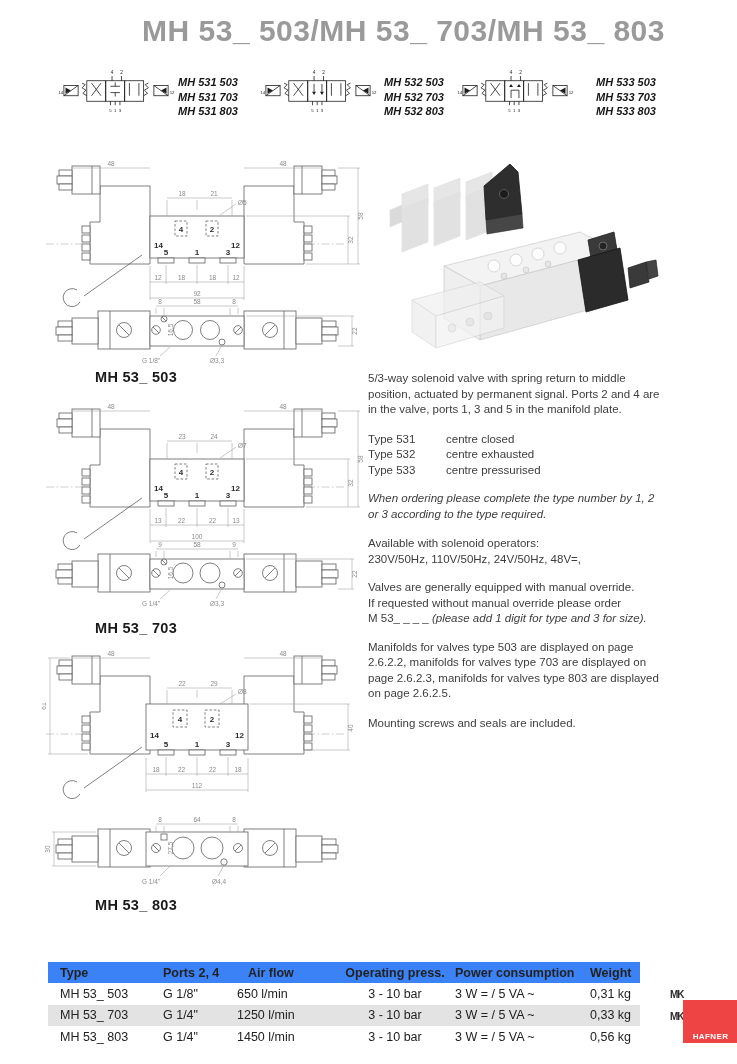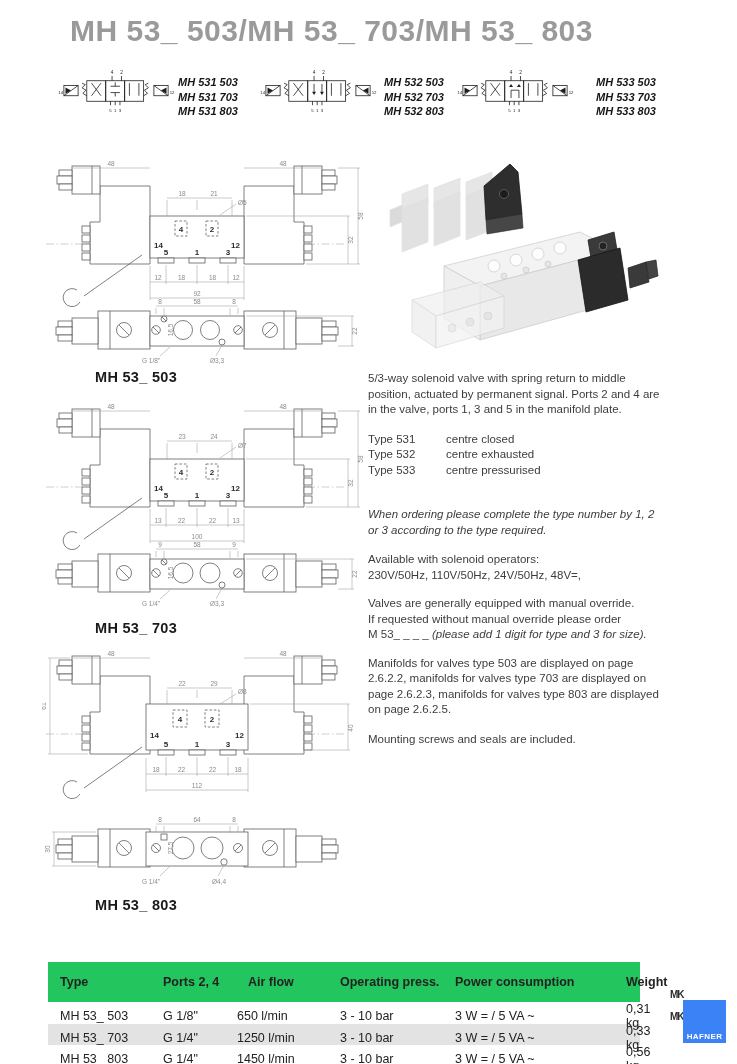--- a/index.html
+++ b/index.html
@@ -1,20 +1,20 @@
 <!DOCTYPE html>
 <html><head>
 <meta charset="utf-8">
 <style>
   html,body{margin:0;padding:0;background:#fff;}
   #page{position:relative;width:737px;height:1064px;background:#fff;overflow:hidden;
         font-family:"Liberation Sans",sans-serif;color:#3f3f3f;}
   .abs{position:absolute;}
   
-  #title{left:70px;right:0;top:14px;text-align:left;font-size:30px;font-weight:bold;
+  #title{left:70px;right:0;top:14px;text-align:center;font-size:30px;font-weight:bold;
          color:#9a9a9a;letter-spacing:.5px;white-space:nowrap;}
   
   .symlabels{font-size:11px;font-style:italic;font-weight:bold;color:#161616;line-height:14.5px;white-space:nowrap;}
   svg.sym .sg{stroke:#1d1d1d;stroke-width:1;fill:none;}
   svg.sym text{stroke:none;fill:#1d1d1d;font-family:"Liberation Sans",sans-serif;}
   svg.sym .fill{fill:#1d1d1d;stroke:none;}
   
   svg.dwg .ln{stroke:#5f5f5f;stroke-width:.8;fill:none;}
   svg.dwg .fw{stroke:#5f5f5f;stroke-width:.8;fill:#fff;}
   svg.dwg .dm{stroke:#9d9d9d;stroke-width:.55;fill:none;}
@@ -25,27 +25,27 @@
   svg.dwg .pt{font-size:8px;font-weight:bold;fill:#2b2b2b;}
   .caption{font-size:14.5px;font-weight:bold;color:#1a1a1a;letter-spacing:.3px;white-space:nowrap;}
   
   #desc{left:368px;top:371px;width:298px;font-size:11.5px;line-height:15.5px;color:#3d3d3d;}
   #desc p{margin:0 0 14px 0;}
   .typerow{display:grid;grid-template-columns:78px auto;}
   .ital{font-style:italic;}
   
   #tbl{left:48px;top:962px;width:592px;font-size:12.5px;color:#222;}
   .tr{display:grid;grid-template-columns:103px 86px 100px 113px 133px 57px;align-items:center;height:21.5px;}
-  .tr.h{height:40px;background:#22c55e;font-weight:bold;}
+  .tr.h{height:21px;background:#3b82f6;font-weight:bold;}
   .tr.alt{background:#e3e3e3;}
   .c1{padding-left:12px;}.c2{padding-left:12px;}.c3h{padding-left:11px;}
-  .c3{text-align:left;padding-right:27px;}.c4{padding-left:3px;}.c5{padding-left:5px;}.c6{padding-left:7px;margin-left:36px;}
+  .c3{text-align:left;padding-right:27px;}.c4{padding-left:3px;text-align:center;}.c5{padding-left:5px;}.c6{padding-left:7px;}
   .mk{font-size:10px;color:#2d2d2d;letter-spacing:-1px;font-weight:bold;padding-left:28px;}
   
-  #logo{left:683px;top:1000px;width:43px;height:43px;background:#3b82f6;}
+  #logo{left:683px;top:1000px;width:55px;height:43px;background:#ef4444;}
   #logo span{position:absolute;left:0;right:0;bottom:2px;text-align:center;color:#fff;
              font-size:8px;font-weight:bold;letter-spacing:.4px;}
   
   svg.photo .gl{stroke:#c9c9c9;stroke-width:.7;}
 </style>
 </head>
 <body>
 
 <div id="page">
 
@@ -574,21 +574,21 @@
       <polygon points="206,90 232,82 236,106 210,114" fill="#3a3a3a" stroke="#1f1f1f" stroke-width="0.8"></polygon>
       <circle cx="221" cy="96" r="4" fill="#242424" stroke="#6a6a6a" stroke-width="1"></circle>
       <polygon points="196,110 238,98 246,150 204,162" fill="#2b2b2b" stroke="#151515" stroke-width="0.8"></polygon>
       <polygon points="246,118 264,112 267,132 248,138" fill="#3a3a3a" stroke="#1f1f1f" stroke-width="0.7"></polygon>
       <polygon points="264,112 274,110 276,126 267,129" fill="#444444" stroke="#222222" stroke-width="0.7"></polygon>
     </g>
   </svg>
 
   <div class="abs" id="desc">
     <p>5/3-way solenoid valve with spring return to middle position, actuated by permanent signal. Ports 2 and 4 are in the valve, ports 1, 3 and 5 in the manifold plate.</p>
-    <div style="margin-bottom:29px">
+    <div style="margin-bottom:13px">
       <div class="typerow">
           <span>Type 531</span>
           <span>centre closed</span>
         </div>
       <div class="typerow">
           <span>Type 532</span>
           <span>centre exhausted</span>
         </div>
       <div class="typerow">
           <span>Type 533</span>

